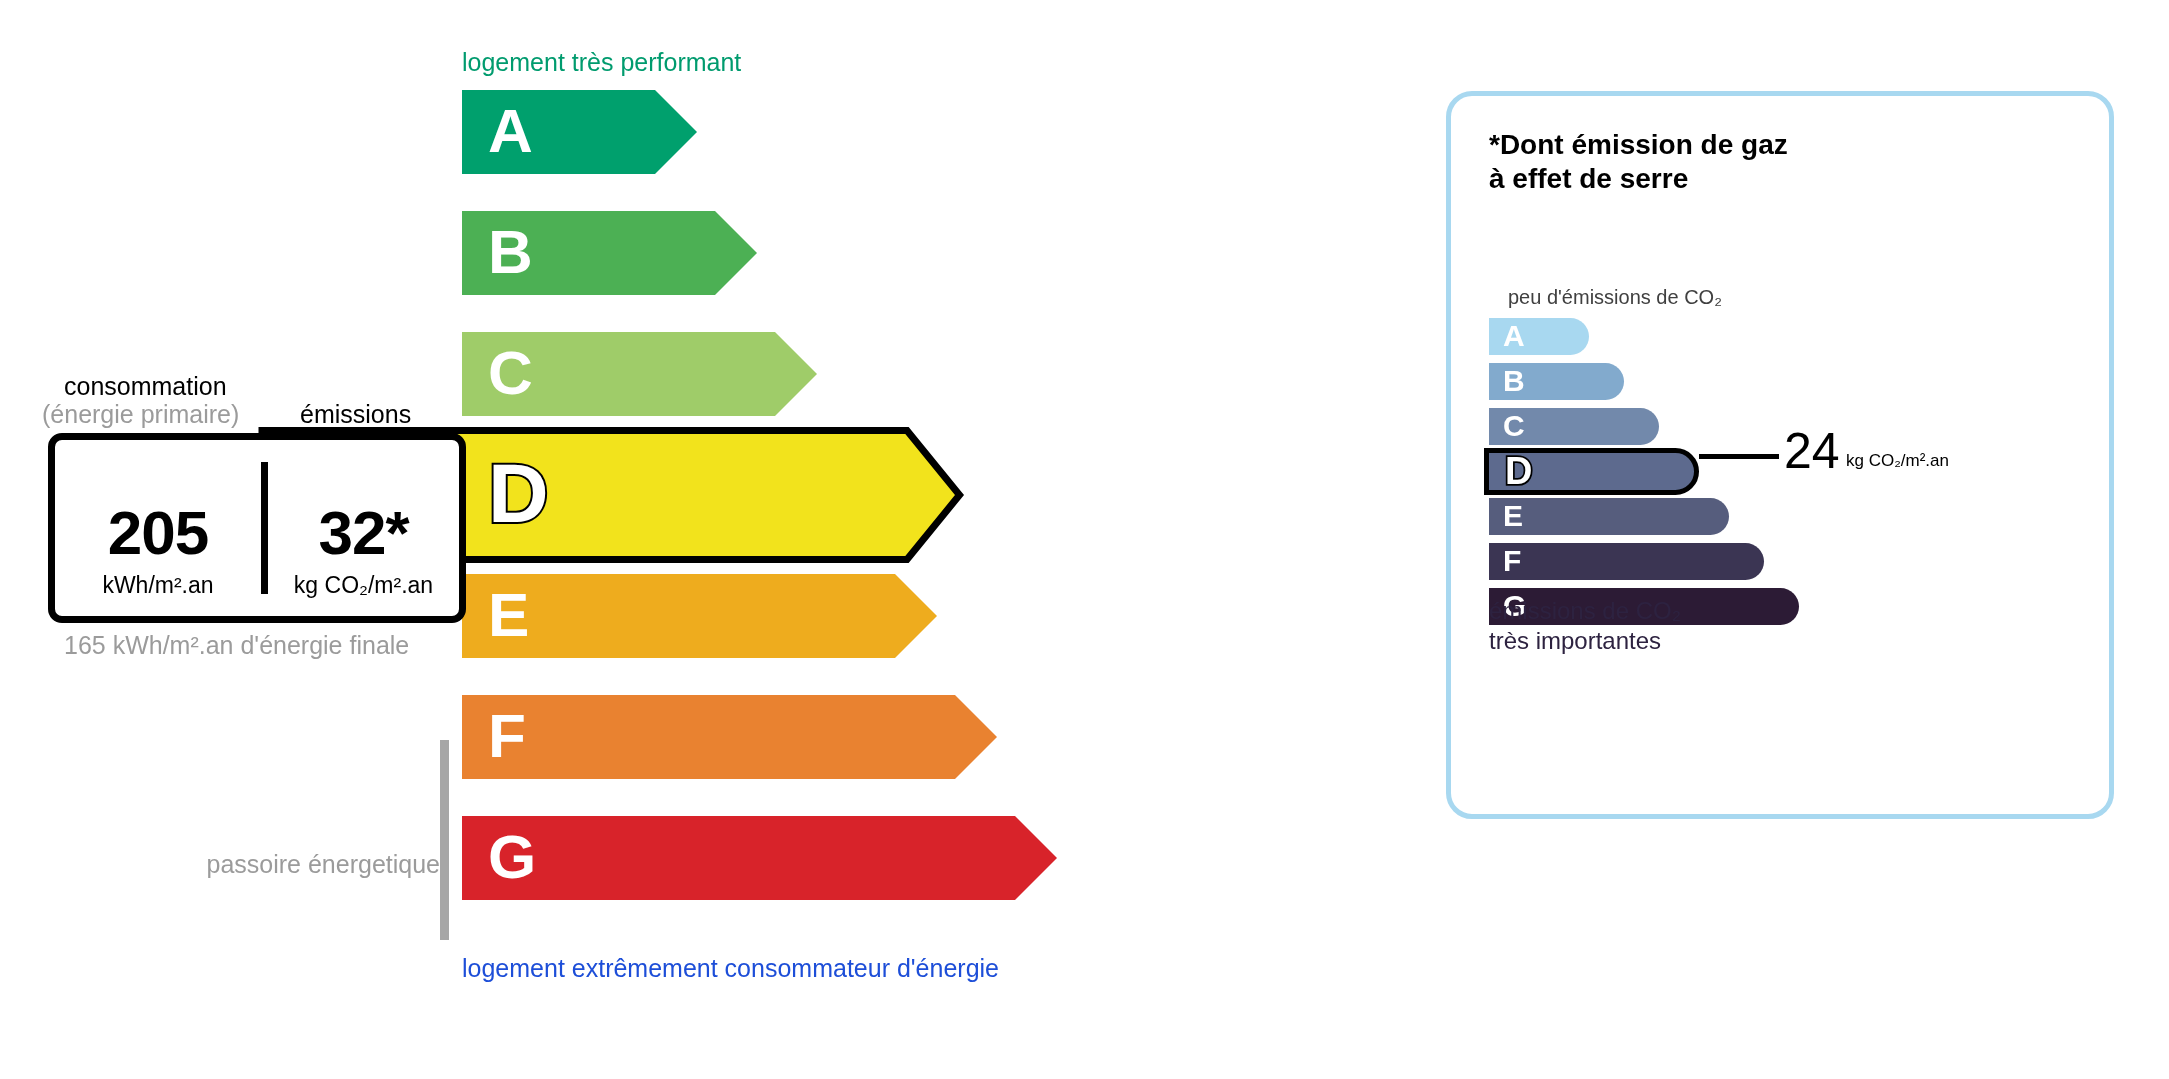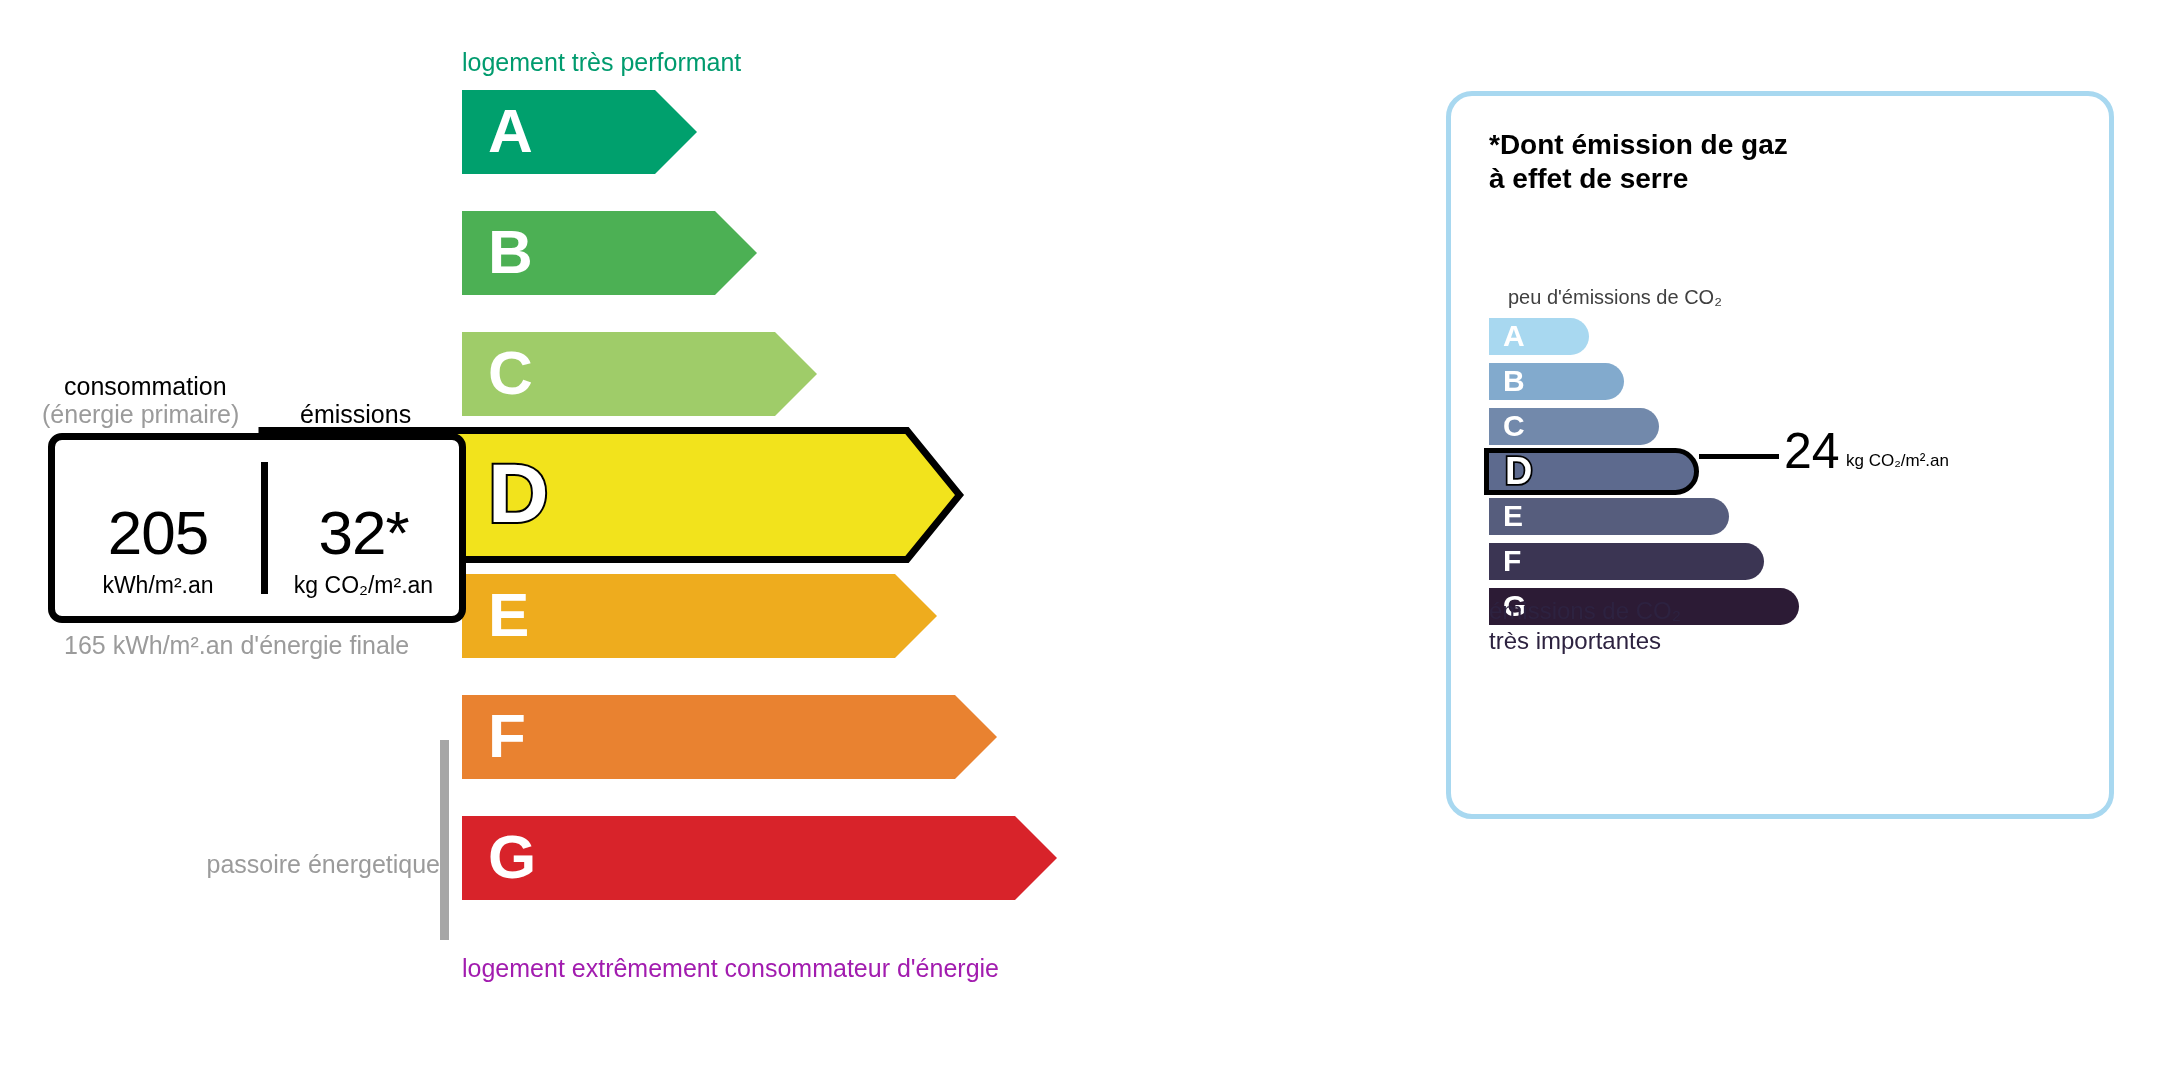--- a/index.html
+++ b/index.html
@@ -30,21 +30,21 @@
     top: 48px;
     font-size: 25px;
     color: #009b6e;
     white-space: nowrap;
   }
   .scale-bottom-label {
     position: absolute;
     left: 462px;
     top: 954px;
     font-size: 25px;
-    color: #a21caf;
+    color: #1d4ed8;
     white-space: nowrap;
   }
 
   
   #energy-bars {
     position: absolute;
     left: 462px;
     top: 90px;
     width: 820px;
     height: 850px;
@@ -104,21 +104,21 @@
     justify-content: center;
   }
   .vb-cell.left { flex: 0 0 206px; }
   .vb-divider {
     width: 7px;
     background: #000000;
     margin: 22px 0;
   }
   .vb-number {
     font-size: 62px;
-    font-weight: normal;
+    font-weight: bold;
     color: #000000;
     line-height: 1;
     letter-spacing: -1px;
     margin-top: 44px;
   }
   .vb-unit {
     font-size: 23px;
     color: #000000;
     margin-top: 8px;
     white-space: nowrap;

